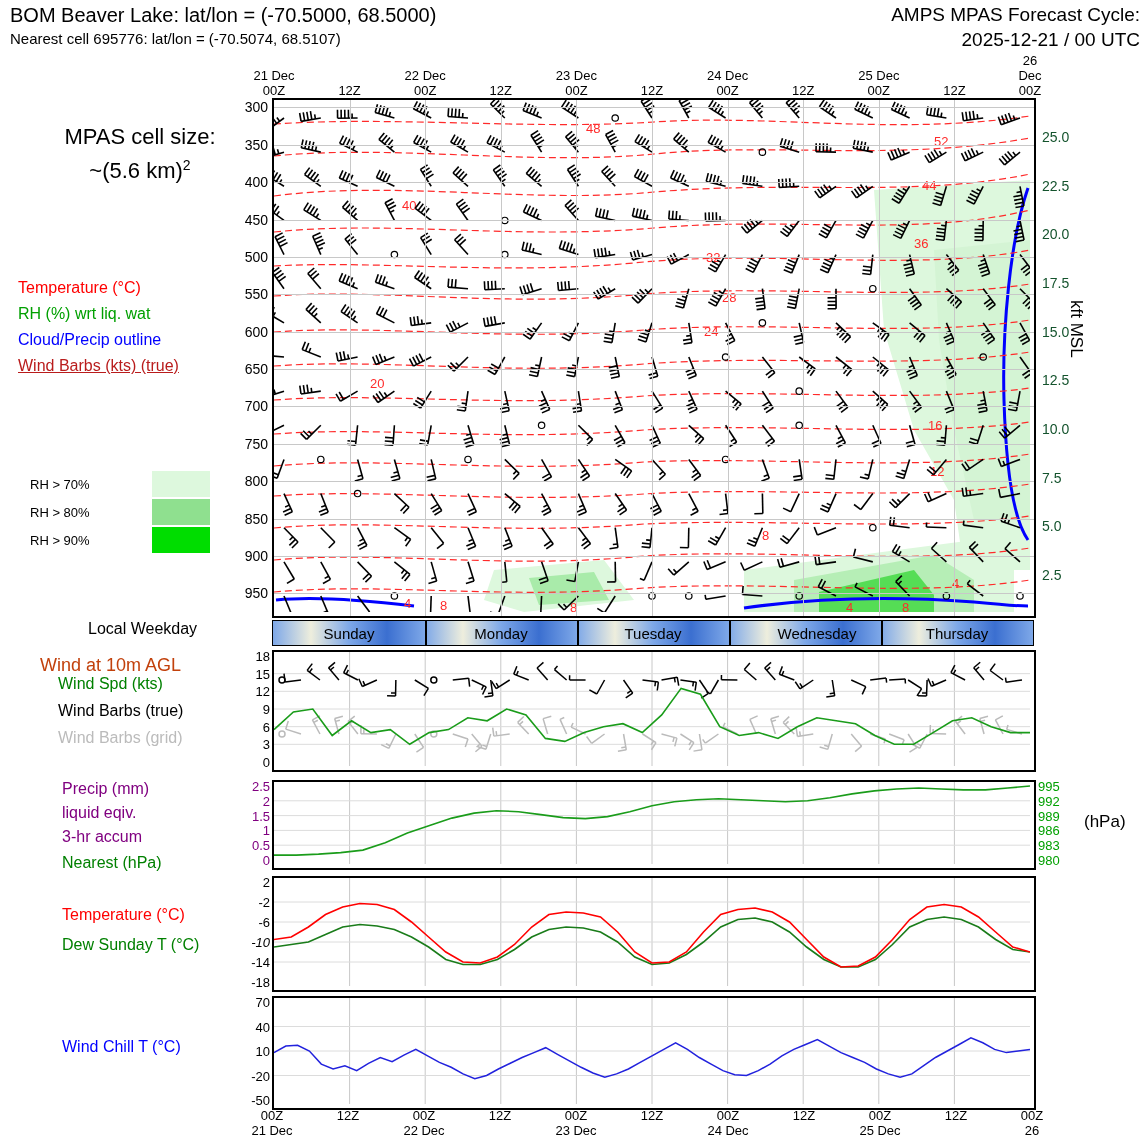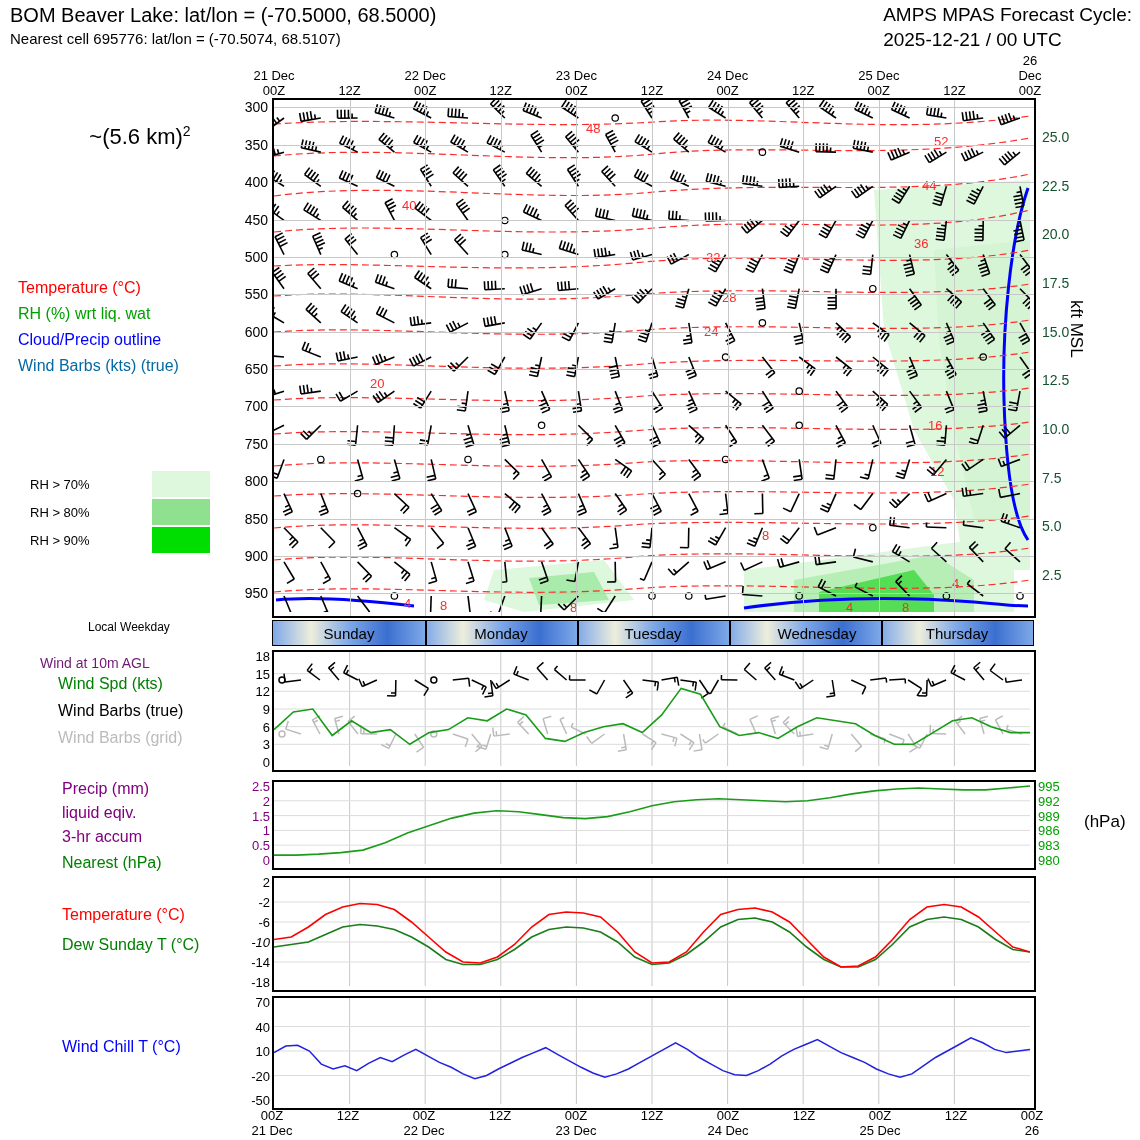--- a/index.html
+++ b/index.html
@@ -4,38 +4,38 @@
 <style>
   html,body{margin:0;padding:0;}
   body{width:1140px;height:1140px;background:#ffffff;font-family:"Liberation Sans",sans-serif;position:relative;overflow:hidden;}
   .abs{position:absolute;}
   .t{white-space:pre;}
 
   
   #hdr-left{left:10px;top:4px;}
   #hdr-left .l1{font-size:20px;color:#000;}
   #hdr-left .l2{font-size:15px;color:#000;margin-top:3px;}
-  #hdr-right{right:8px;top:4px;}
+  #hdr-right{right:0;top:4px;text-align:right;}
   #hdr-right .l1{font-size:19px;color:#000;}
   #hdr-right .l2{font-size:19px;color:#000;margin-top:3px;}
 
   
   #cellsize{left:10px;top:120px;width:260px;text-align:center;font-size:22px;line-height:1.55;color:#000;}
   #cellsize sup{font-size:14px;}
   #legend-keys{left:18px;top:275px;font-size:16px;line-height:26px;}
   .k-red{color:#ff0000;}
   .k-green{color:#00a000;}
   .k-blue{color:#0000ff;}
-  .k-black{color:#0369a1;}
+  .k-black{color:#b91c1c;text-decoration:underline;}
   #rh-legend{left:30px;top:470px;font-size:13px;}
   #rh-legend .row{display:flex;align-items:center;height:28px;}
   #rh-legend .lab{width:122px;text-align:left;}
   #rh-legend .sw{width:58px;height:26px;border:0;}
-  #weekday-label{left:88px;top:620px;font-size:12px;color:#000;}
-  #wind10-label{left:40px;top:655px;font-size:14px;color:#701a75;text-align:right;}
+  #weekday-label{left:88px;top:620px;font-size:16px;color:#000;}
+  #wind10-label{left:40px;top:655px;font-size:18px;color:#c2410c;text-align:right;}
   #panel2-keys{left:58px;top:670px;font-size:16px;line-height:27px;}
   #panel3-keys{left:62px;top:777px;font-size:16px;line-height:24px;}
   #panel4-keys{left:62px;top:900px;font-size:16px;line-height:30px;}
   #panel5-keys{left:62px;top:1038px;font-size:16px;}
 
   
   #main{left:272px;top:98px;width:760px;height:516px;background:#fff;border:2px solid #000;}
   #main .inner{position:absolute;inset:0;}
   .gridline{position:absolute;background:#c8c8c8;}
   .hline{left:0;right:0;height:1px;}
@@ -73,20 +73,21 @@
 <div class="abs" id="hdr-left">
   <div class="l1 t">BOM Beaver Lake: lat/lon = (-70.5000, 68.5000)</div>
   <div class="l2 t">Nearest cell 695776: lat/lon = (-70.5074, 68.5107)</div>
 </div>
 <div class="abs" id="hdr-right">
   <div class="l1 t">AMPS MPAS Forecast Cycle:</div>
   <div class="l2 t">2025-12-21 / 00 UTC</div>
 </div>
 
 <div class="abs" id="cellsize">
+  <div>MPAS cell size:</div>
   <div>
     <span>~(5.6 km)</span><sup>2</sup>
   </div>
 </div>
 
 <div class="abs" id="legend-keys">
   <div class="k-red t">Temperature (°C)</div>
   <div class="k-green t">RH (%) wrt liq. wat</div>
   <div class="k-blue t">Cloud/Precip outline</div>
   <div class="k-black t">Wind Barbs (kts) (true)</div>

